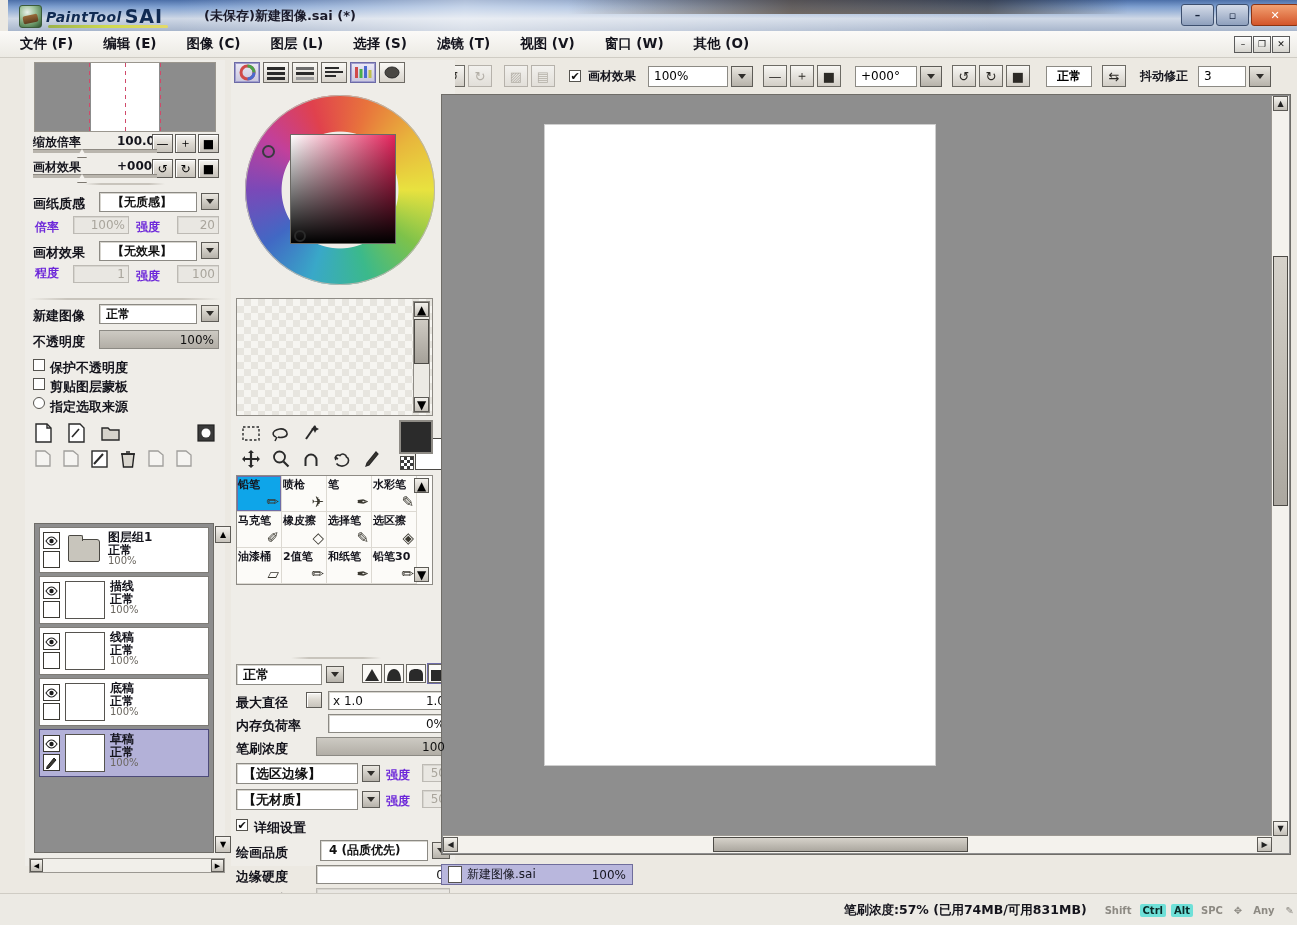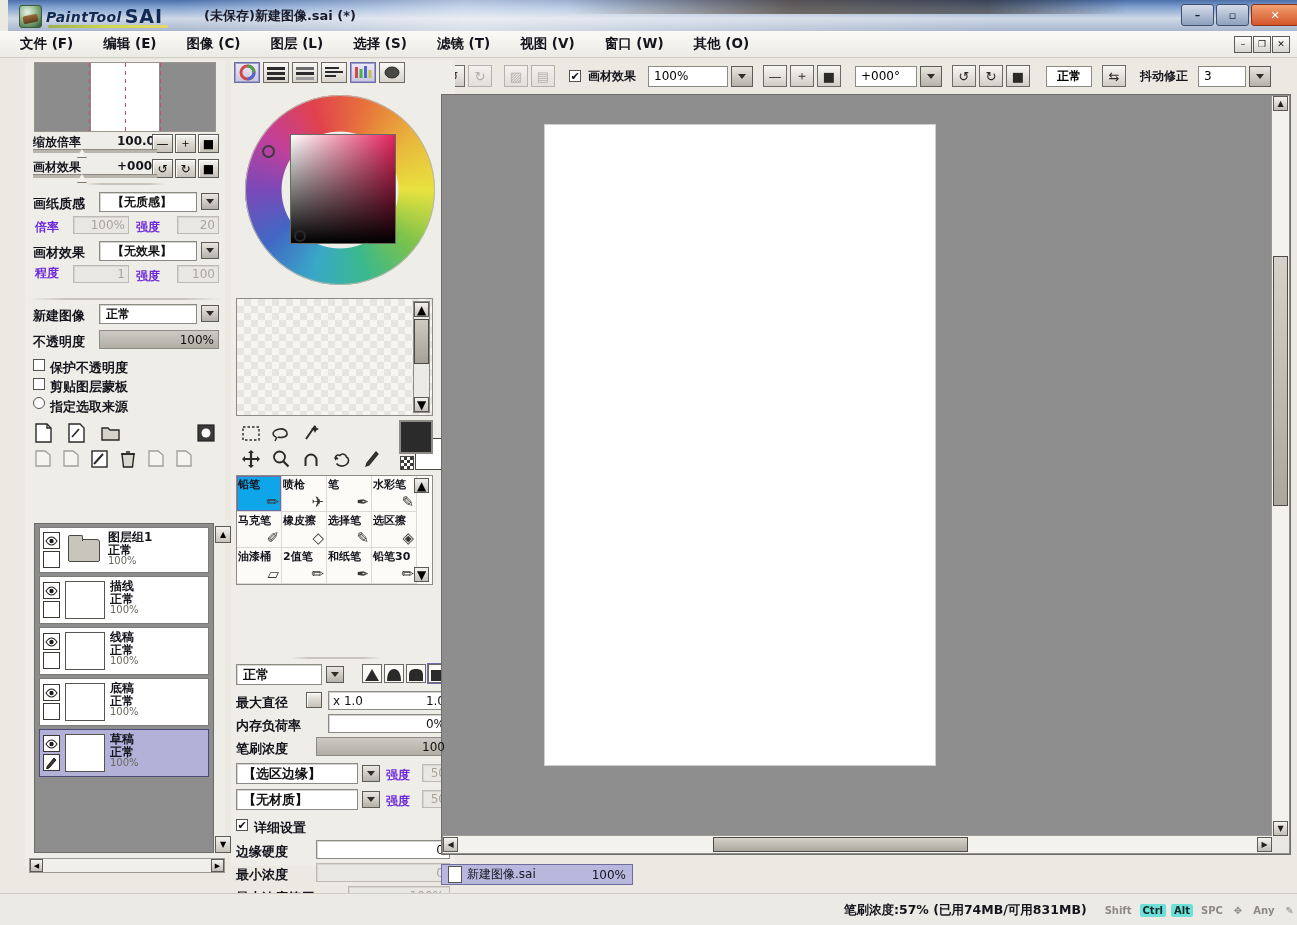--- a/index.html
+++ b/index.html
@@ -1004,20 +1004,25 @@
         <div class="drop-btn" style="position:absolute;left:126px;top:2px"></div>
         <span class="label dim" style="position:absolute;left:150px;top:4px">强度</span>
         <div class="field dim" style="position:absolute;left:186px;top:1px;width:28px;height:18px;justify-content:flex-end;padding-right:3px">50</div>
       </div>
 
       <div style="position:relative;height:22px;margin-top:4px">
         <span class="checkbox" style="position:absolute;left:0;top:3px">✔</span>
         <span class="label" style="position:absolute;left:18px;top:3px;font-size:13px">详细设置</span>
       </div>
 
+      <div style="position:relative;height:23px;margin-top:2px">
+        <span class="label" style="position:absolute;left:0;top:4px;font-size:13px">绘画品质</span>
+        <div class="field" style="position:absolute;left:84px;top:0;width:108px;height:21px;padding-left:8px;font-weight:bold">4 (品质优先)</div>
+        <div class="drop-btn" style="position:absolute;left:196px;top:2px"></div>
+      </div>
 
       <div style="position:relative;height:22px;margin-top:2px">
         <span class="label" style="position:absolute;left:0;top:3px;font-size:13px">边缘硬度</span>
         <div class="field" style="position:absolute;left:80px;top:0;width:134px;height:19px;justify-content:flex-end;padding-right:5px">0</div>
       </div>
 
       <div style="position:relative;height:22px;margin-top:1px">
         <span class="label" style="position:absolute;left:0;top:3px;font-size:13px">最小浓度</span>
         <div class="field dim" style="position:absolute;left:80px;top:0;width:134px;height:19px;justify-content:flex-end;padding-right:5px">0</div>
       </div>

